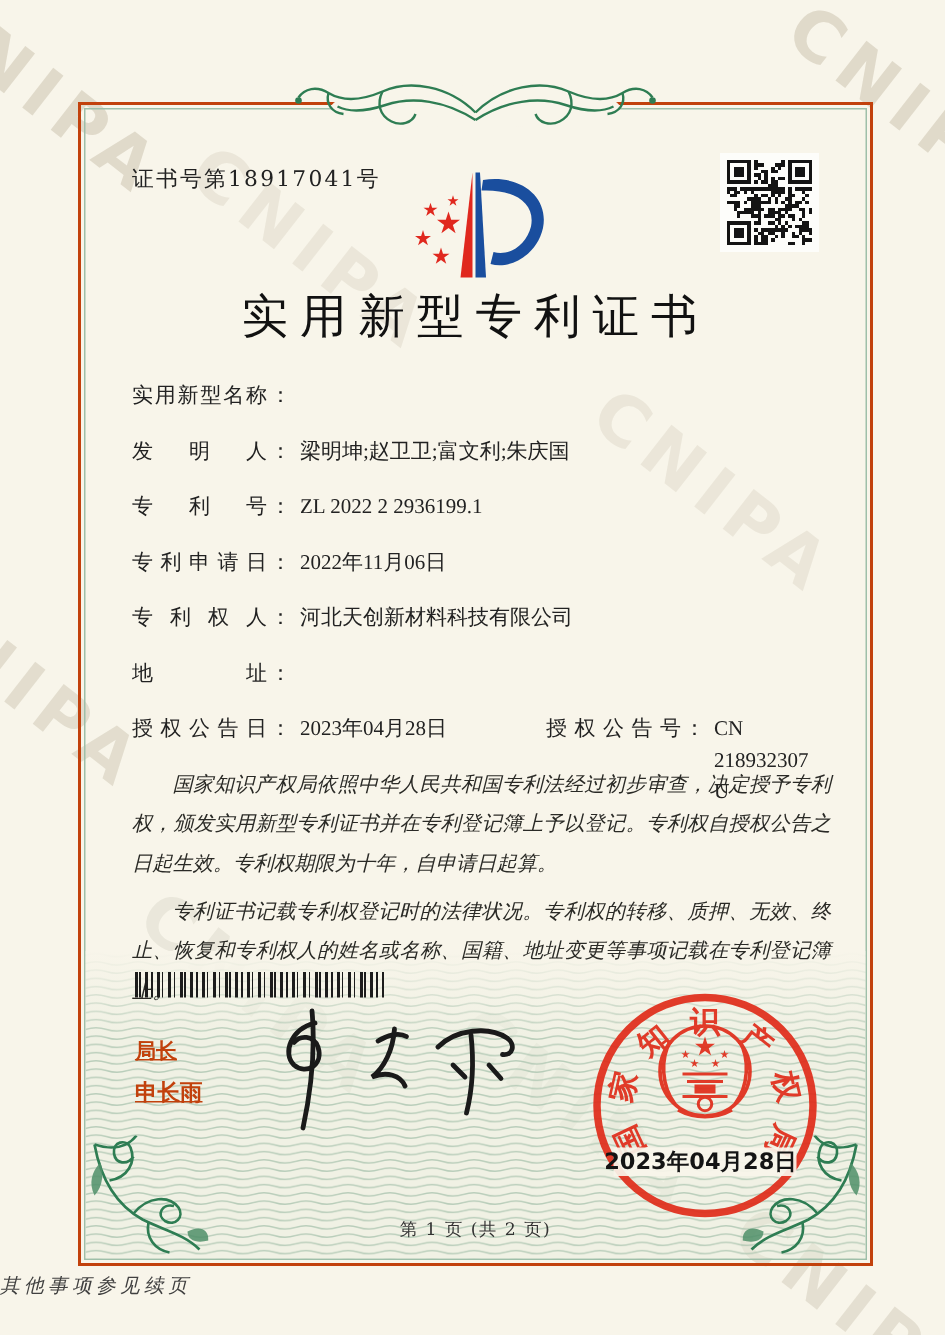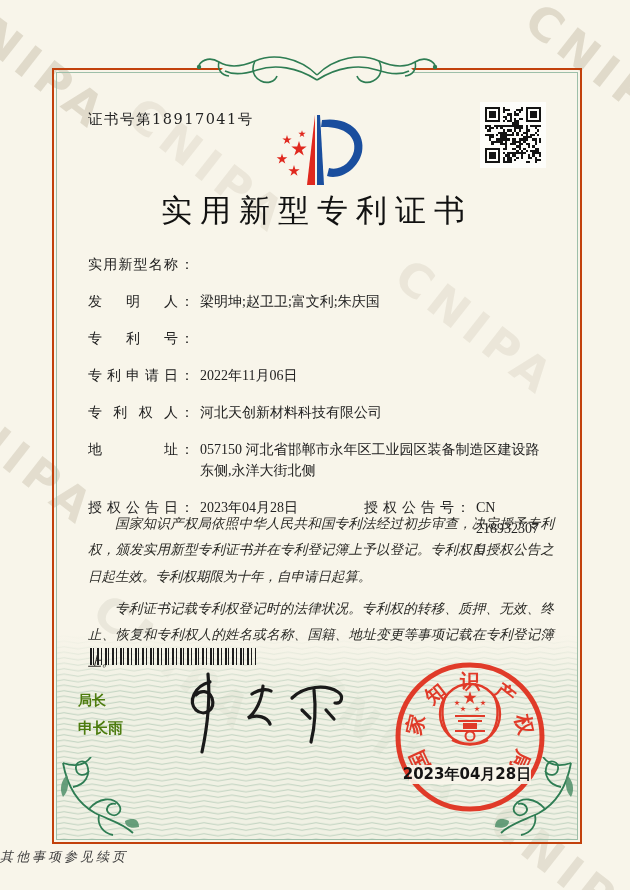--- a/index.html
+++ b/index.html
@@ -58,22 +58,22 @@
   .paras p{margin:0;text-indent:2em;}
   .paras p + p{margin-top:6px;}
   .barcode{
     position:absolute;left:36px;top:578px;width:166px;height:17px;z-index:3;
     background:repeating-linear-gradient(90deg,
       #1c1c1c 0 2px,transparent 2px 3px,
       #1c1c1c 3px 4px,transparent 4px 7px,
       #1c1c1c 7px 9px,transparent 9px 11px,
       #1c1c1c 11px 12px,transparent 12px 15px);
   }
-  .issuer{position:absolute;left:24px;top:622px;z-index:3;
-    font-family:"DejaVu Sans","Liberation Sans",sans-serif;font-weight:700;color:#4d7c0f;}
+  .issuer{position:absolute;left:36px;top:622px;z-index:3;
+    font-family:"DejaVu Sans","Liberation Sans",sans-serif;font-weight:700;color:#c2410c;text-decoration:underline;}
   .issuer .t{font-size:14px;margin-bottom:9px;}
   .issuer .n{font-size:15px;}
   .sig{position:absolute;left:110px;top:598px;z-index:5;}
   .seal{position:absolute;left:339px;top:590px;z-index:4;}
   .pagenum{position:absolute;left:0;right:0;top:742px;text-align:center;font-size:11.5px;
     letter-spacing:1px;color:#333;z-index:3;}
   .note{position:absolute;left:0;right:0;top:848px;text-align:left;font-size:13px;
     font-style:italic;letter-spacing:3px;color:#404040;z-index:1;}
 </style>
 </head>
@@ -407,35 +407,35 @@
       <span class="fcolon">：</span>
     </div>
     <div class="frow">
       <span class="flabel">发明人</span>
       <span class="fcolon">：</span>
       <span class="fvalue">梁明坤;赵卫卫;富文利;朱庆国</span>
     </div>
     <div class="frow">
       <span class="flabel">专利号</span>
       <span class="fcolon">：</span>
+      <span class="fvalue">ZL 2022 2 2936199.1</span>
     </div>
     <div class="frow">
       <span class="flabel">专利申请日</span>
       <span class="fcolon">：</span>
       <span class="fvalue">2022年11月06日</span>
     </div>
     <div class="frow">
       <span class="flabel">专利权人</span>
       <span class="fcolon">：</span>
       <span class="fvalue">河北天创新材料科技有限公司</span>
     </div>
     <div class="frow">
       <span class="flabel">地址</span>
       <span class="fcolon">：</span>
-      <span class="fvalue">057150 河北省邯郸市永年区工业园区装备制造区建设路东侧,永洋大街北侧</span>
     </div>
     <div class="frow">
       <span class="flabel">授权公告日</span>
       <span class="fcolon">：</span>
       <span class="fvalue fixed">2023年04月28日</span>
       <span class="flabel2">授权公告号</span>
       <span class="fcolon">：</span>
       <span class="fvalue">CN 218932307 U</span>
     </div>
   </div>
@@ -496,15 +496,16 @@
         <text x="0" y="0" transform="translate(111.9,33.2) rotate(38.5)" dominant-baseline="central">产</text>
         <text x="0" y="0" transform="translate(131.6,64.4) rotate(77)" dominant-baseline="central">权</text>
         <text x="0" y="0" transform="translate(127.7,100.7) rotate(115)" dominant-baseline="central">局</text>
       </g>
     </g>
 
     <rect x="16" y="105" width="122" height="19" fill="#f8f5ea" opacity="0.92"></rect>
     <text x="74" y="119" text-anchor="middle" font-size="15" font-weight="700" font-family="'DejaVu Sans',sans-serif" fill="#141414">2023年04月28日</text>
   </svg>
 
+  <div class="pagenum">第 1 页 (共 2 页)</div>
 </div>
 
 <div class="note">其他事项参见续页</div>
 
 </body></html>

